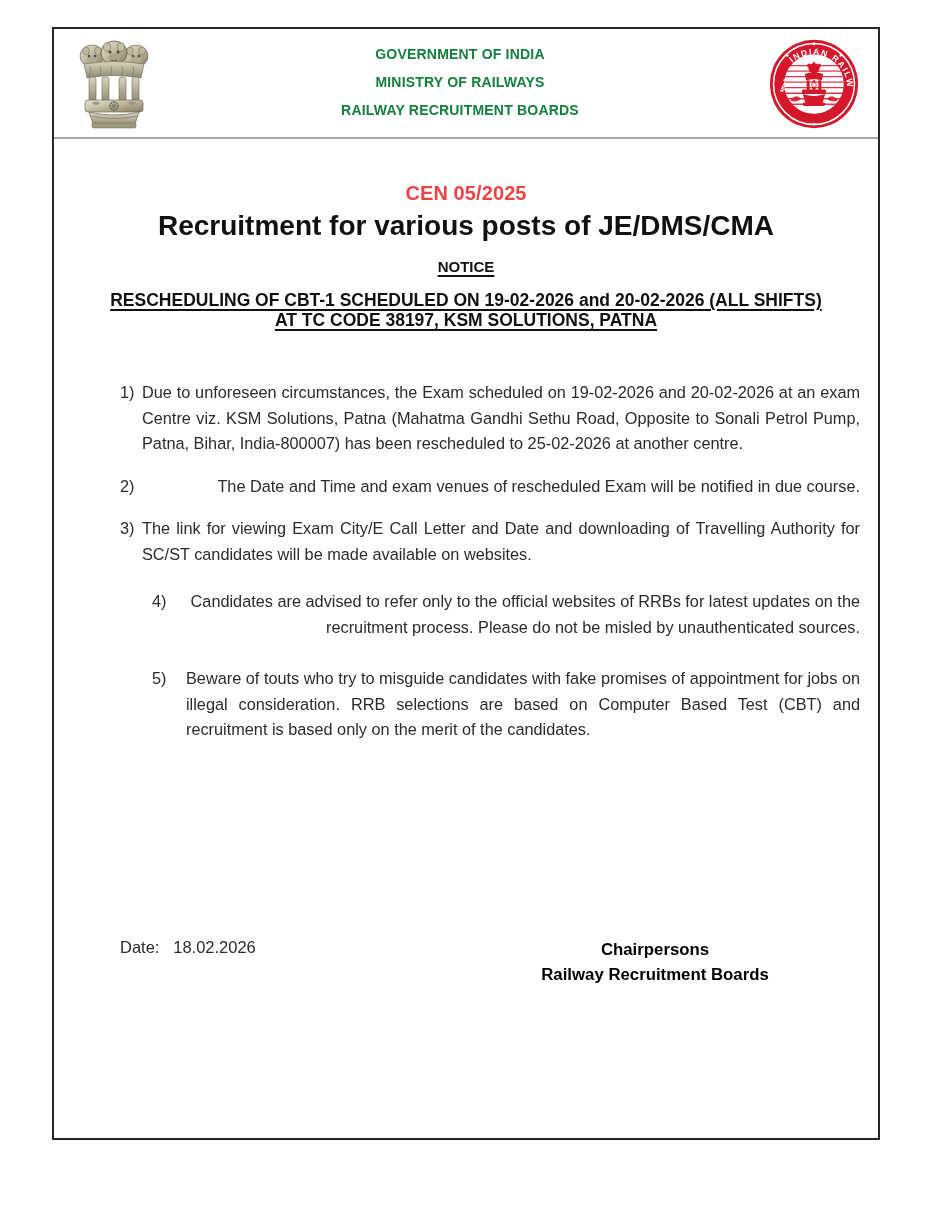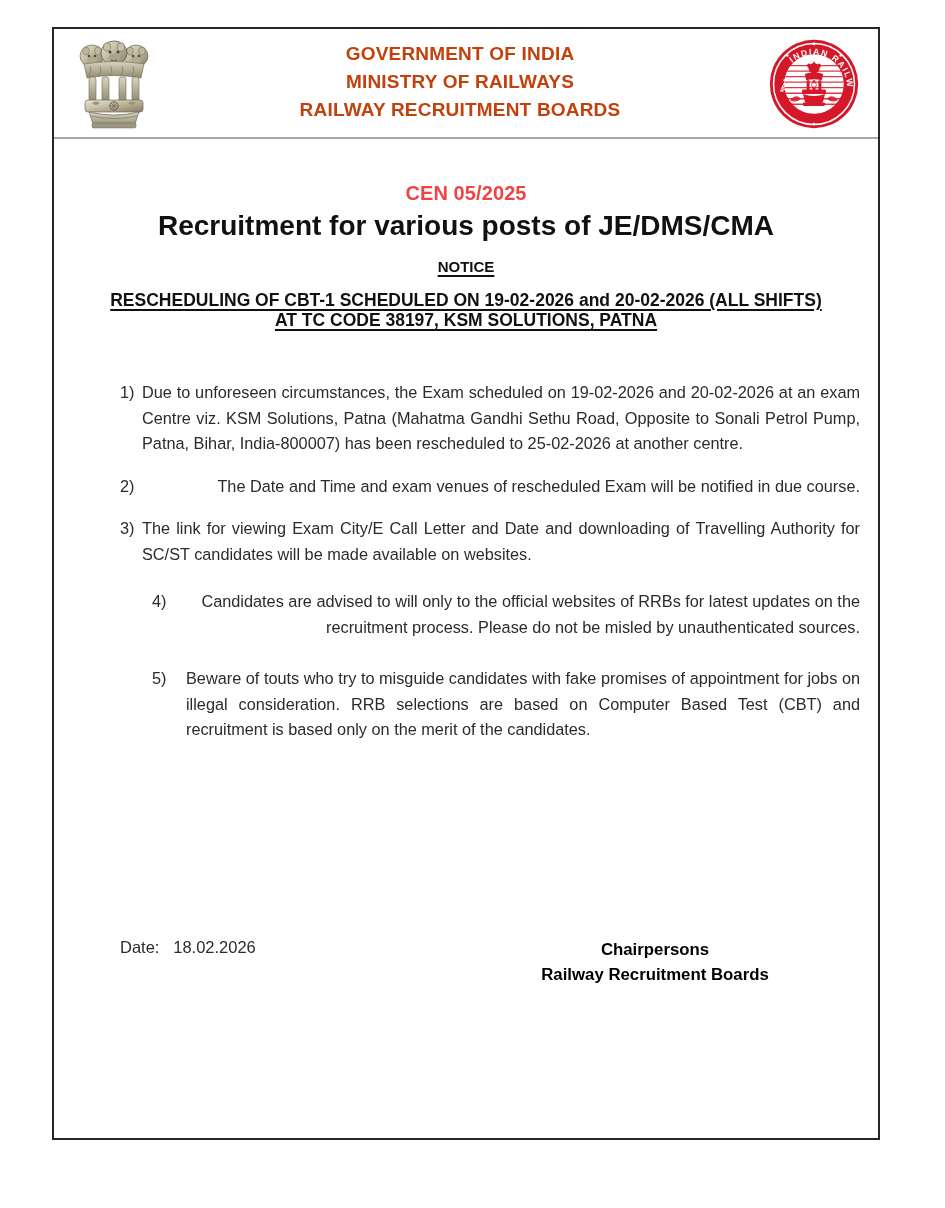--- a/index.html
+++ b/index.html
@@ -58,24 +58,24 @@
   .header-titles {
     position: absolute;
     left: 110px;
     right: 122px;
     top: 11px;
     text-align: center;
   }
   .header-titles .hline {
     font-family: "Liberation Sans", sans-serif;
     font-weight: bold;
-    font-size: 19px;
+    font-size: 14px;
     letter-spacing: 0.2px;
     line-height: 28px;
-    color: #c2410c;
+    color: #15803d;
     white-space: nowrap;
   }
 
   
   .title-block {
     padding-top: 39px;
     text-align: center;
   }
   .cen-line {
     font-weight: bold;
@@ -327,21 +327,21 @@
       </div>
       <div class="li-row">
         <span class="li-marker">3)</span>
         <span class="li-text">The link for viewing Exam City/E Call Letter and Date and downloading of Travelling Authority for SC/ST candidates will be made available on websites.</span>
       </div>
     </div>
 
     <div class="group-b">
       <div class="li-row">
         <span class="li-marker">4)</span>
-        <span class="li-text nojust">Candidates are advised to will only to the official websites of RRBs for latest updates on the recruitment process. Please do not be misled by unauthenticated sources.</span>
+        <span class="li-text nojust">Candidates are advised to refer only to the official websites of RRBs for latest updates on the recruitment process. Please do not be misled by unauthenticated sources.</span>
       </div>
       <div class="li-row">
         <span class="li-marker">5)</span>
         <span class="li-text">Beware of touts who try to misguide candidates with fake promises of appointment for jobs on illegal consideration. RRB selections are based on Computer Based Test (CBT) and recruitment is based only on the merit of the candidates.</span>
       </div>
     </div>
   </div>
 
   <div class="footer-block">
     <div class="date-line">

